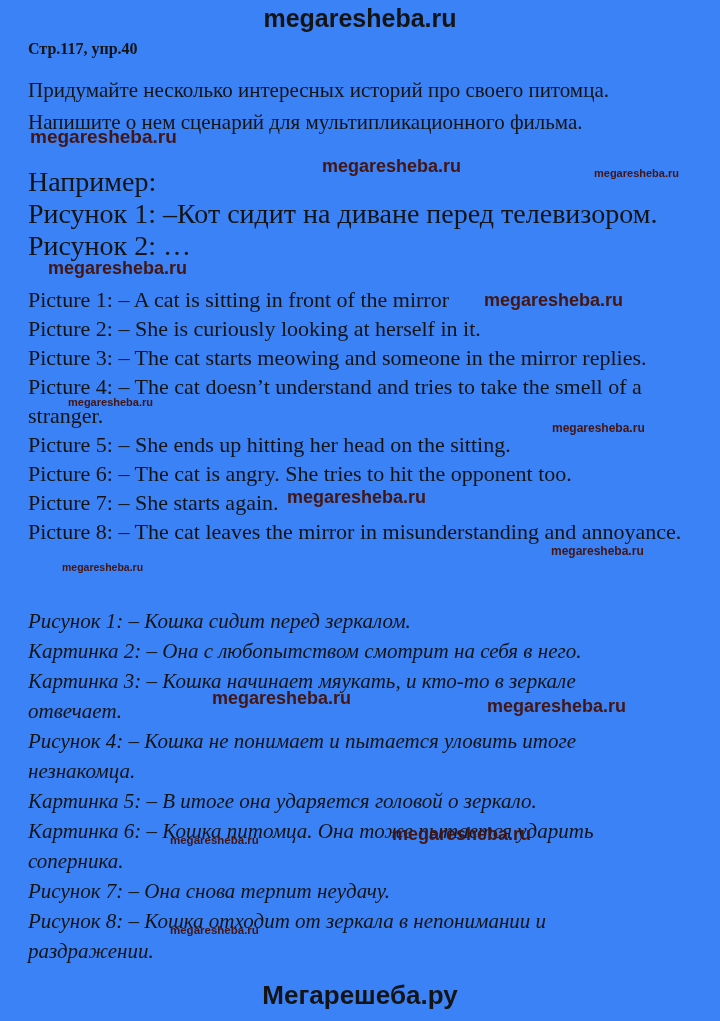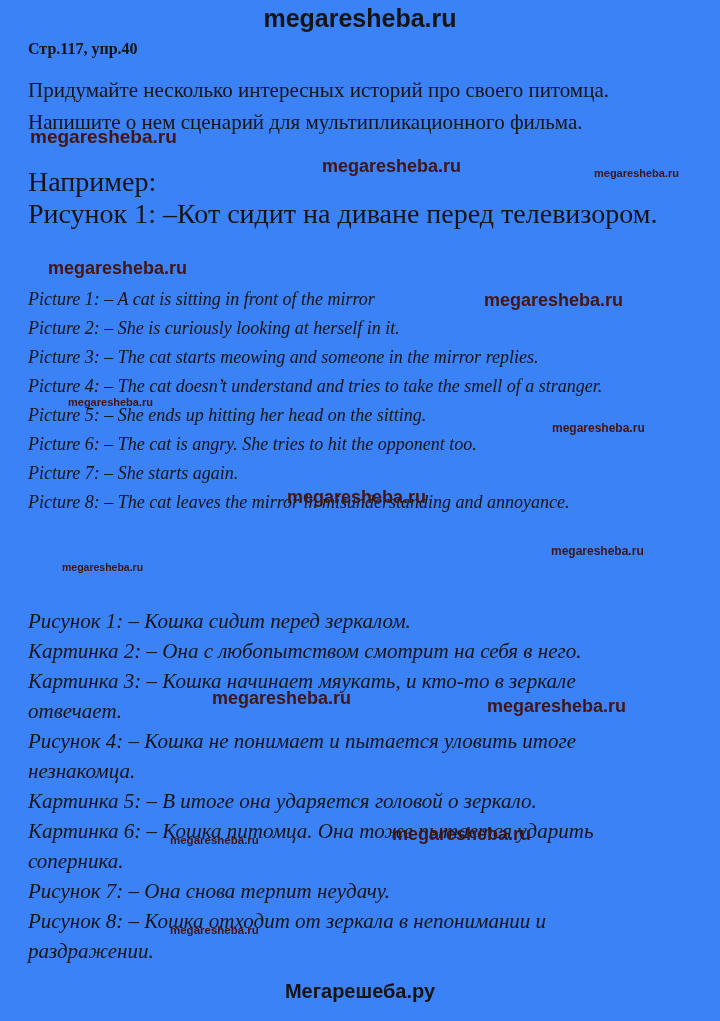--- a/index.html
+++ b/index.html
@@ -48,42 +48,41 @@
     left: 28px;
     width: 670px;
     font-size: 28px;
     line-height: 32px;
   }
   .answers-en {
     position: absolute;
     top: 285px;
     left: 28px;
     width: 670px;
-    font-size: 18px;
+    font-size: 22px;
     line-height: 29px;
-    font-style: italic;
   }
   .answers-ru {
     position: absolute;
     top: 606px;
     left: 28px;
     width: 585px;
     font-size: 21px;
     line-height: 30px;
     font-style: italic;
   }
   .footer-brand {
     position: absolute;
     top: 980px;
     left: 0;
     width: 100%;
     text-align: center;
     font-family: "Liberation Sans", sans-serif;
     font-weight: bold;
-    font-size: 20px;
+    font-size: 26px;
     color: #141414;
   }
   .wm {
     position: absolute;
     font-family: "Liberation Sans", sans-serif;
     font-weight: bold;
     color: var(--wm-color, #451511);
     white-space: nowrap;
     pointer-events: none;
   }
@@ -98,20 +97,21 @@
   <div class="heading">Стр.117, упр.40</div>
 
   <div class="desc">
     <div>Придумайте несколько интересных историй про своего питомца.</div>
     <div>Напишите о нем сценарий для мультипликационного фильма.</div>
   </div>
 
   <div class="example">
     <div>Например:</div>
     <div>Рисунок 1: –Кот сидит на диване перед телевизором.</div>
+    <div>Рисунок 2: …</div>
   </div>
 
   <div class="answers-en">
     <div>Picture 1: – A cat is sitting in front of the mirror</div>
     <div>Picture 2: – She is curiously looking at herself in it.</div>
     <div>Picture 3: – The cat starts meowing and someone in the mirror replies.</div>
     <div>Picture 4: – The cat doesn’t understand and tries to take the smell of a stranger.</div>
     <div>Picture 5: – She ends up hitting her head on the sitting.</div>
     <div>Picture 6: – The cat is angry. She tries to hit the opponent too.</div>
     <div>Picture 7: – She starts again.</div>

